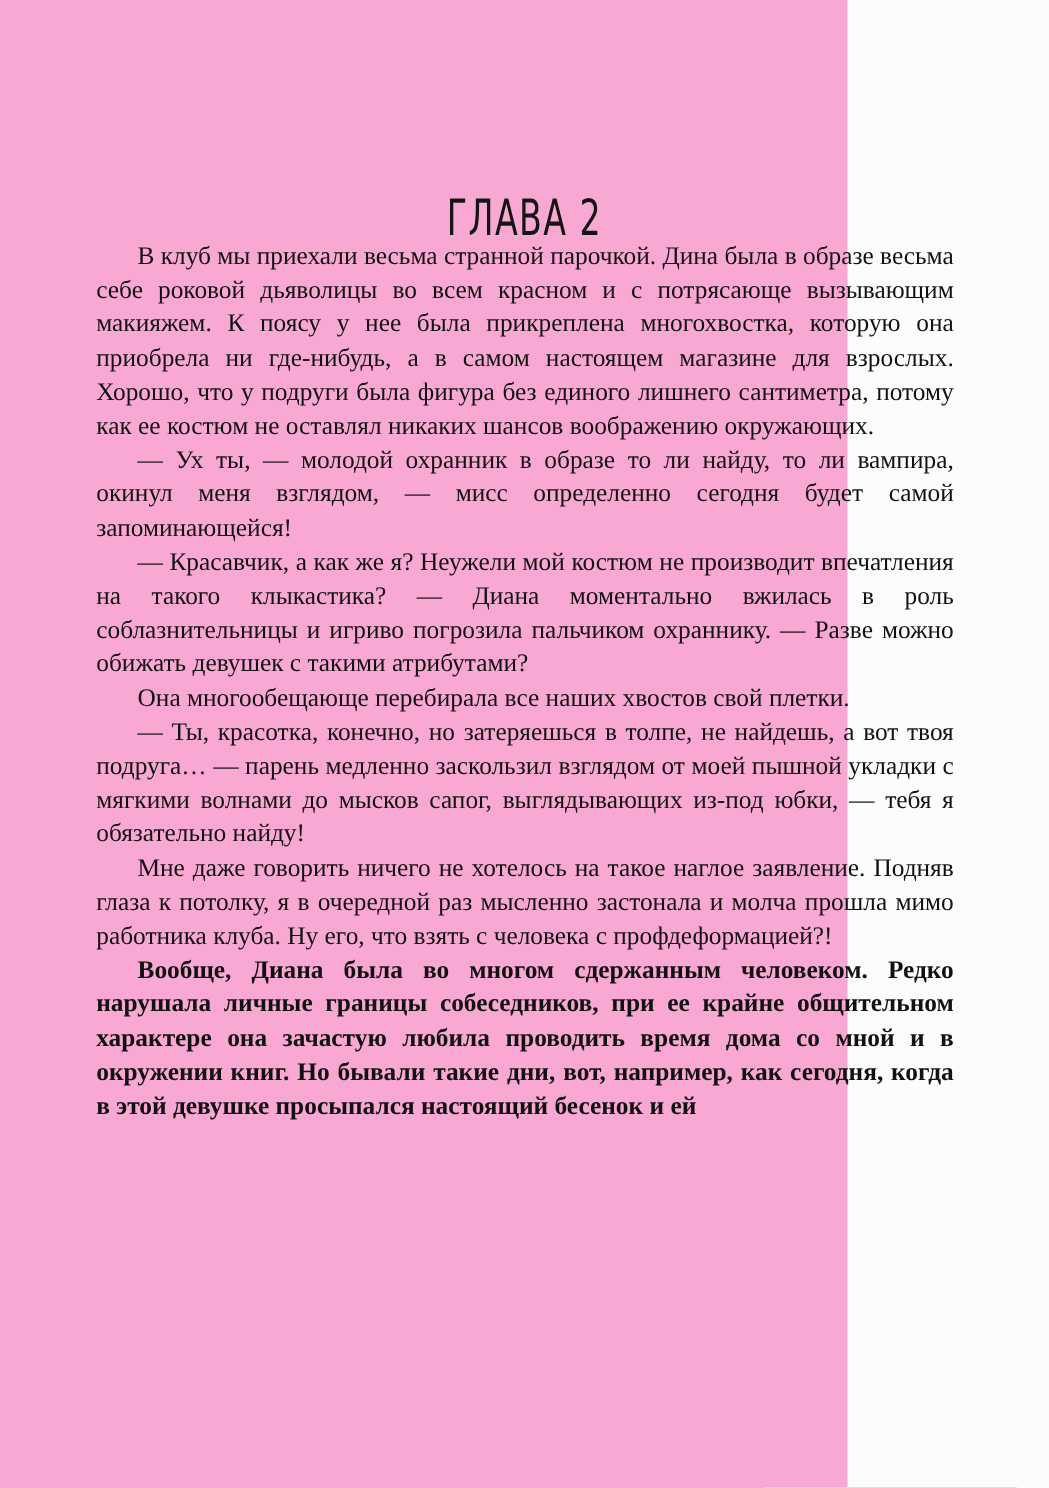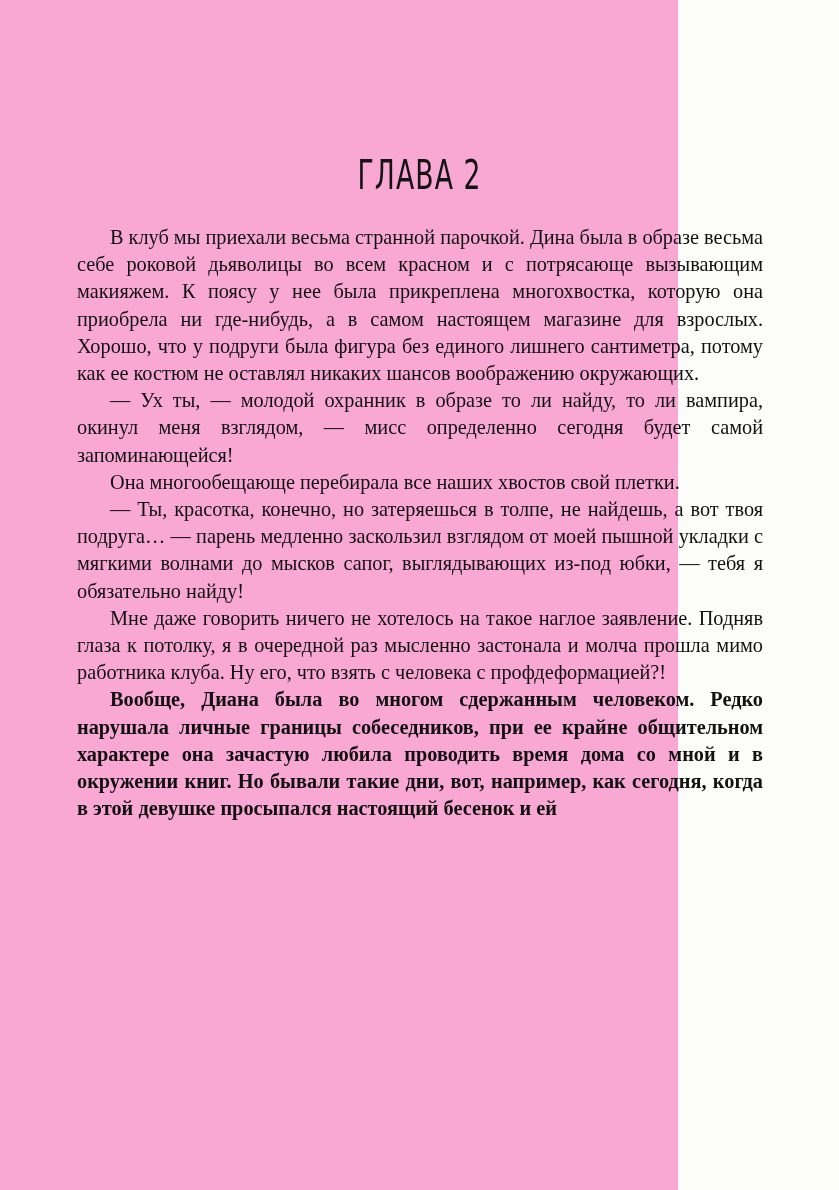--- a/index.html
+++ b/index.html
@@ -50,21 +50,20 @@
     position: absolute;
     top: 192px;
     left: 77px;
     width: 686px;      
     font-size: 20.3px;
     line-height: 27.2px;
     text-align: justify;
     text-justify: inter-word;
     color: #111111;
     hyphens: manual;
-    margin-top: 32px;
     -webkit-hyphens: manual;
   }
 
   .text-body p {
     margin: 0;
     text-indent: 33px;
     text-align: justify;
   }
 
   
@@ -76,19 +75,20 @@
 </head>
 <body>
 
 <div class="page">
 
   <h1 class="chapter-heading">ГЛАВА 2</h1>
 
   <div class="text-body">
       <p>В клуб мы приехали весьма странной парочкой. Дина была в образе весьма себе роковой дьяволицы во всем красном и с потрясающе вызывающим макияжем. К поясу у нее была прикреплена многохвостка, которую она приобрела ни где-нибудь, а в самом настоящем магазине для взрослых. Хорошо, что у подруги была фигура без единого лишнего сантиметра, потому как ее костюм не оставлял никаких шансов воображению окружающих.</p>
       <p>— Ух ты, — молодой охранник в образе то ли найду, то ли вампира, окинул меня взглядом, — мисс определенно сегодня будет самой запоминающейся!</p>
+      <p>— Красавчик, а как же я? Неужели мой костюм не производит впечатления на такого клыкастика? — Диана моментально вжилась в роль соблазнительницы и игриво погрозила пальчиком охраннику. — Разве можно обижать девушек с такими атрибутами?</p>
       <p>Она многообещающе перебирала все наших хвостов свой плетки.</p>
       <p>— Ты, красотка, конечно, но затеряешься в толпе, не найдешь, а вот твоя подруга… — парень медленно заскользил взглядом от моей пышной укладки с мягкими волнами до мысков сапог, выглядывающих из-под юбки, — тебя я обязательно найду!</p>
       <p>Мне даже говорить ничего не хотелось на такое наглое заявление. Подняв глаза к потолку, я в очередной раз мысленно застонала и молча прошла мимо работника клуба. Ну его, что взять с человека с профдеформацией?!</p>
       <p>Вообще, Диана была во многом сдержанным человеком. Редко нарушала личные границы собеседников, при ее крайне общительном характере она зачастую любила проводить время дома со мной и в окружении книг. Но бывали такие дни, вот, например, как сегодня, когда в этой девушке просыпался настоящий бесенок и ей</p>
     </div>
 
 </div>
 
 </body></html>

